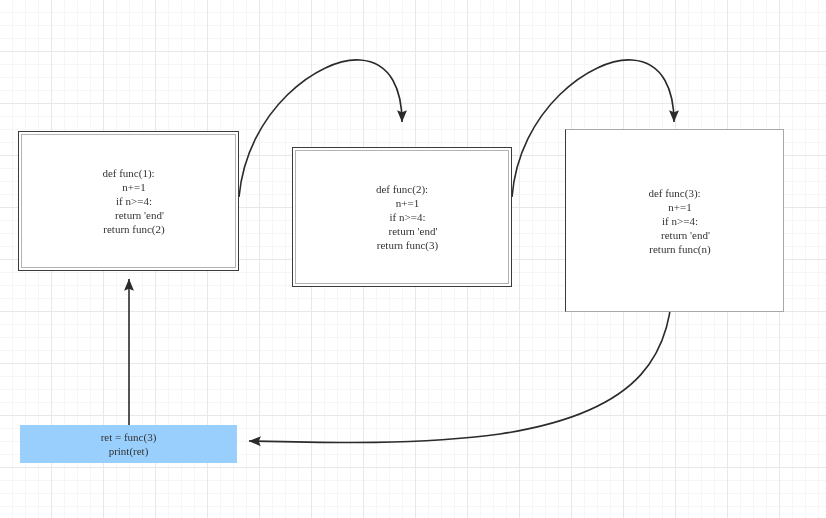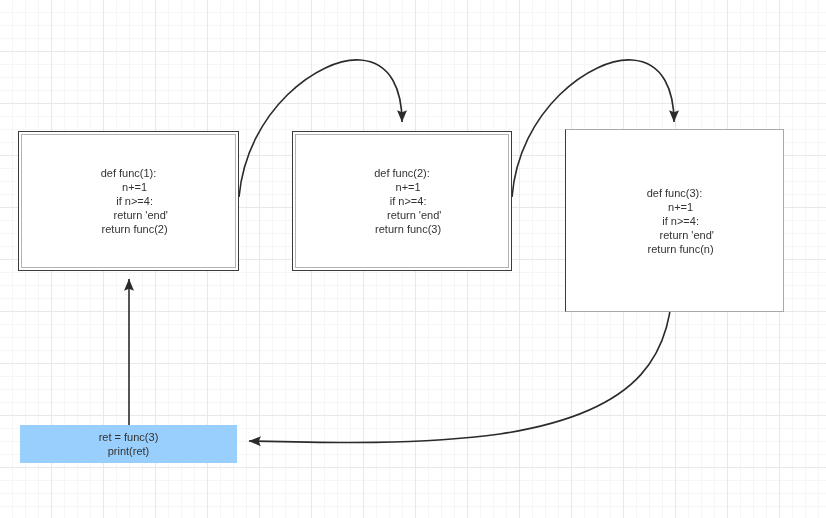--- a/index.html
+++ b/index.html
@@ -50,21 +50,21 @@
   .node-light {
     background: #ffffff;
     border: 1px solid #a8a8a8;
     border-left-color: #3b3b3b;
   }
   .node-accent {
     border: none;
   }
   .code {
     margin: 3px;
-    font-family: Liberation Sans, sans-serif;
+    font-family: Liberation Serif, serif;
     font-size: 11px;
     line-height: 14px;
     color: #333333;
     text-align: center;
     white-space: pre;
     letter-spacing: 0px;
   }
   .code-accent {
     color: #333333;
   }
@@ -87,21 +87,21 @@
   </svg>
 
   <div class="node node-dark" style="left:18px; top:131px; width:221px; height:140px;">
     <pre class="code">def func(1):
     n+=1
     if n&gt;=4:
         return 'end'
     return func(2)</pre>
   </div>
 
-  <div class="node node-dark" style="left:292px; top:131px; width:220px; height:140px;">
+  <div class="node node-dark" style="left:292px; top:147px; width:220px; height:140px;">
     <pre class="code">def func(2):
     n+=1
     if n&gt;=4:
         return 'end'
     return func(3)</pre>
   </div>
 
   <div class="node node-light" style="left:565px; top:129px; width:219px; height:183px;">
     <pre class="code">def func(3):
     n+=1

